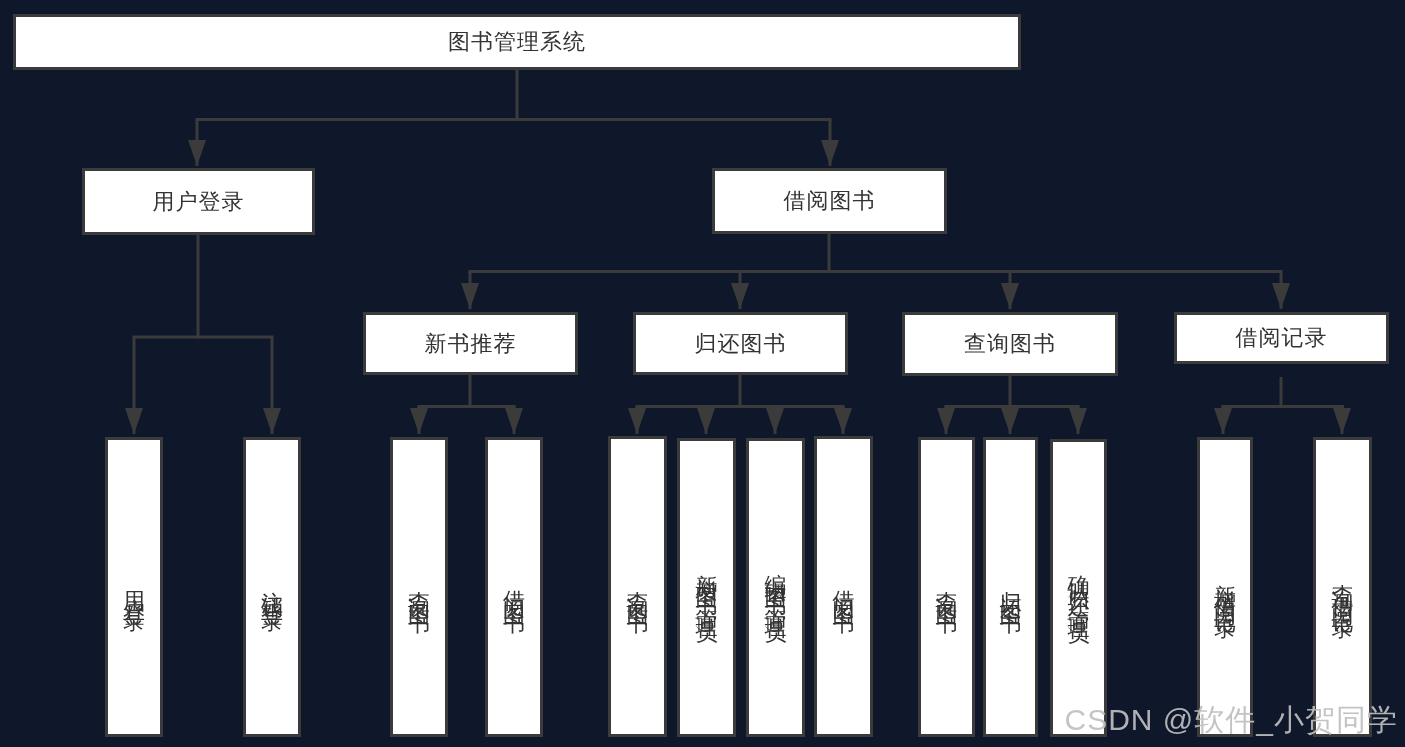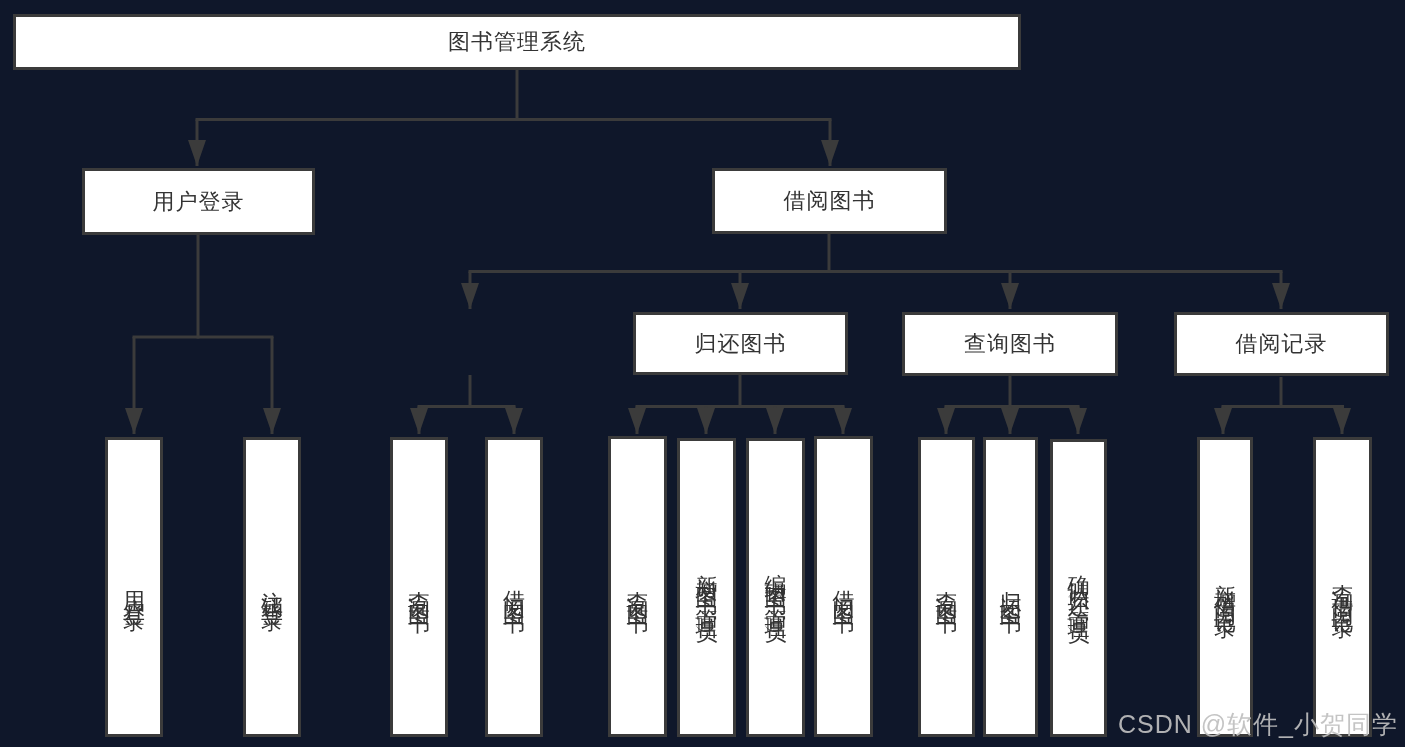--- a/index.html
+++ b/index.html
@@ -29,21 +29,21 @@
     writing-mode:vertical-rl;
     text-orientation:mixed;
     letter-spacing:7px;
     line-height:1.1;
     white-space:normal;
   }
   .watermark{
     position:absolute;
     right:7px;
     bottom:6px;
-    font-size:25px;
+    font-size:30px;
     letter-spacing:1px;
     color:#bfbfbf;
     opacity:0.92;
     z-index:5;
   }
 </style>
 </head>
 <body>
 
 <div id="canvas">
@@ -96,23 +96,24 @@
       <path d="M1223,406.5 V434" marker-end="url(#arrow)"></path>
       <path d="M1342,406.5 V434" marker-end="url(#arrow)"></path>
     </g>
   </svg>
 
   <div class="box" style="left:13px;top:14px;width:1008px;height:56px">图书管理系统</div>
 
   <div class="box" style="left:82px;top:168px;width:233px;height:67px">用户登录</div>
   <div class="box" style="left:712px;top:168px;width:235px;height:66px">借阅图书</div>
 
+  <div class="box" style="left:363px;top:312px;width:215px;height:63px">新书推荐</div>
   <div class="box" style="left:633px;top:312px;width:215px;height:63px">归还图书</div>
   <div class="box" style="left:902px;top:312px;width:216px;height:64px">查询图书</div>
-  <div class="box" style="left:1174px;top:312px;width:215px;height:64px">借阅记录</div>
+  <div class="box" style="left:1174px;top:312px;width:215px;height:52px">借阅记录</div>
 
   <div class="box vbox" style="left:105px;top:437px;width:58px;height:300px">用户登录</div>
   <div class="box vbox" style="left:243px;top:437px;width:58px;height:300px">注销登录</div>
 
   <div class="box vbox" style="left:390px;top:437px;width:58px;height:300px">查询图书</div>
   <div class="box vbox" style="left:485px;top:437px;width:58px;height:300px">借阅图书</div>
 
   <div class="box vbox" style="left:608px;top:436px;width:59px;height:301px">查询图书</div>
   <div class="box vbox" style="left:677px;top:438px;width:59px;height:299px">新增图书（管理员）</div>
   <div class="box vbox" style="left:746px;top:438px;width:59px;height:299px">编辑图书（管理员）</div>

